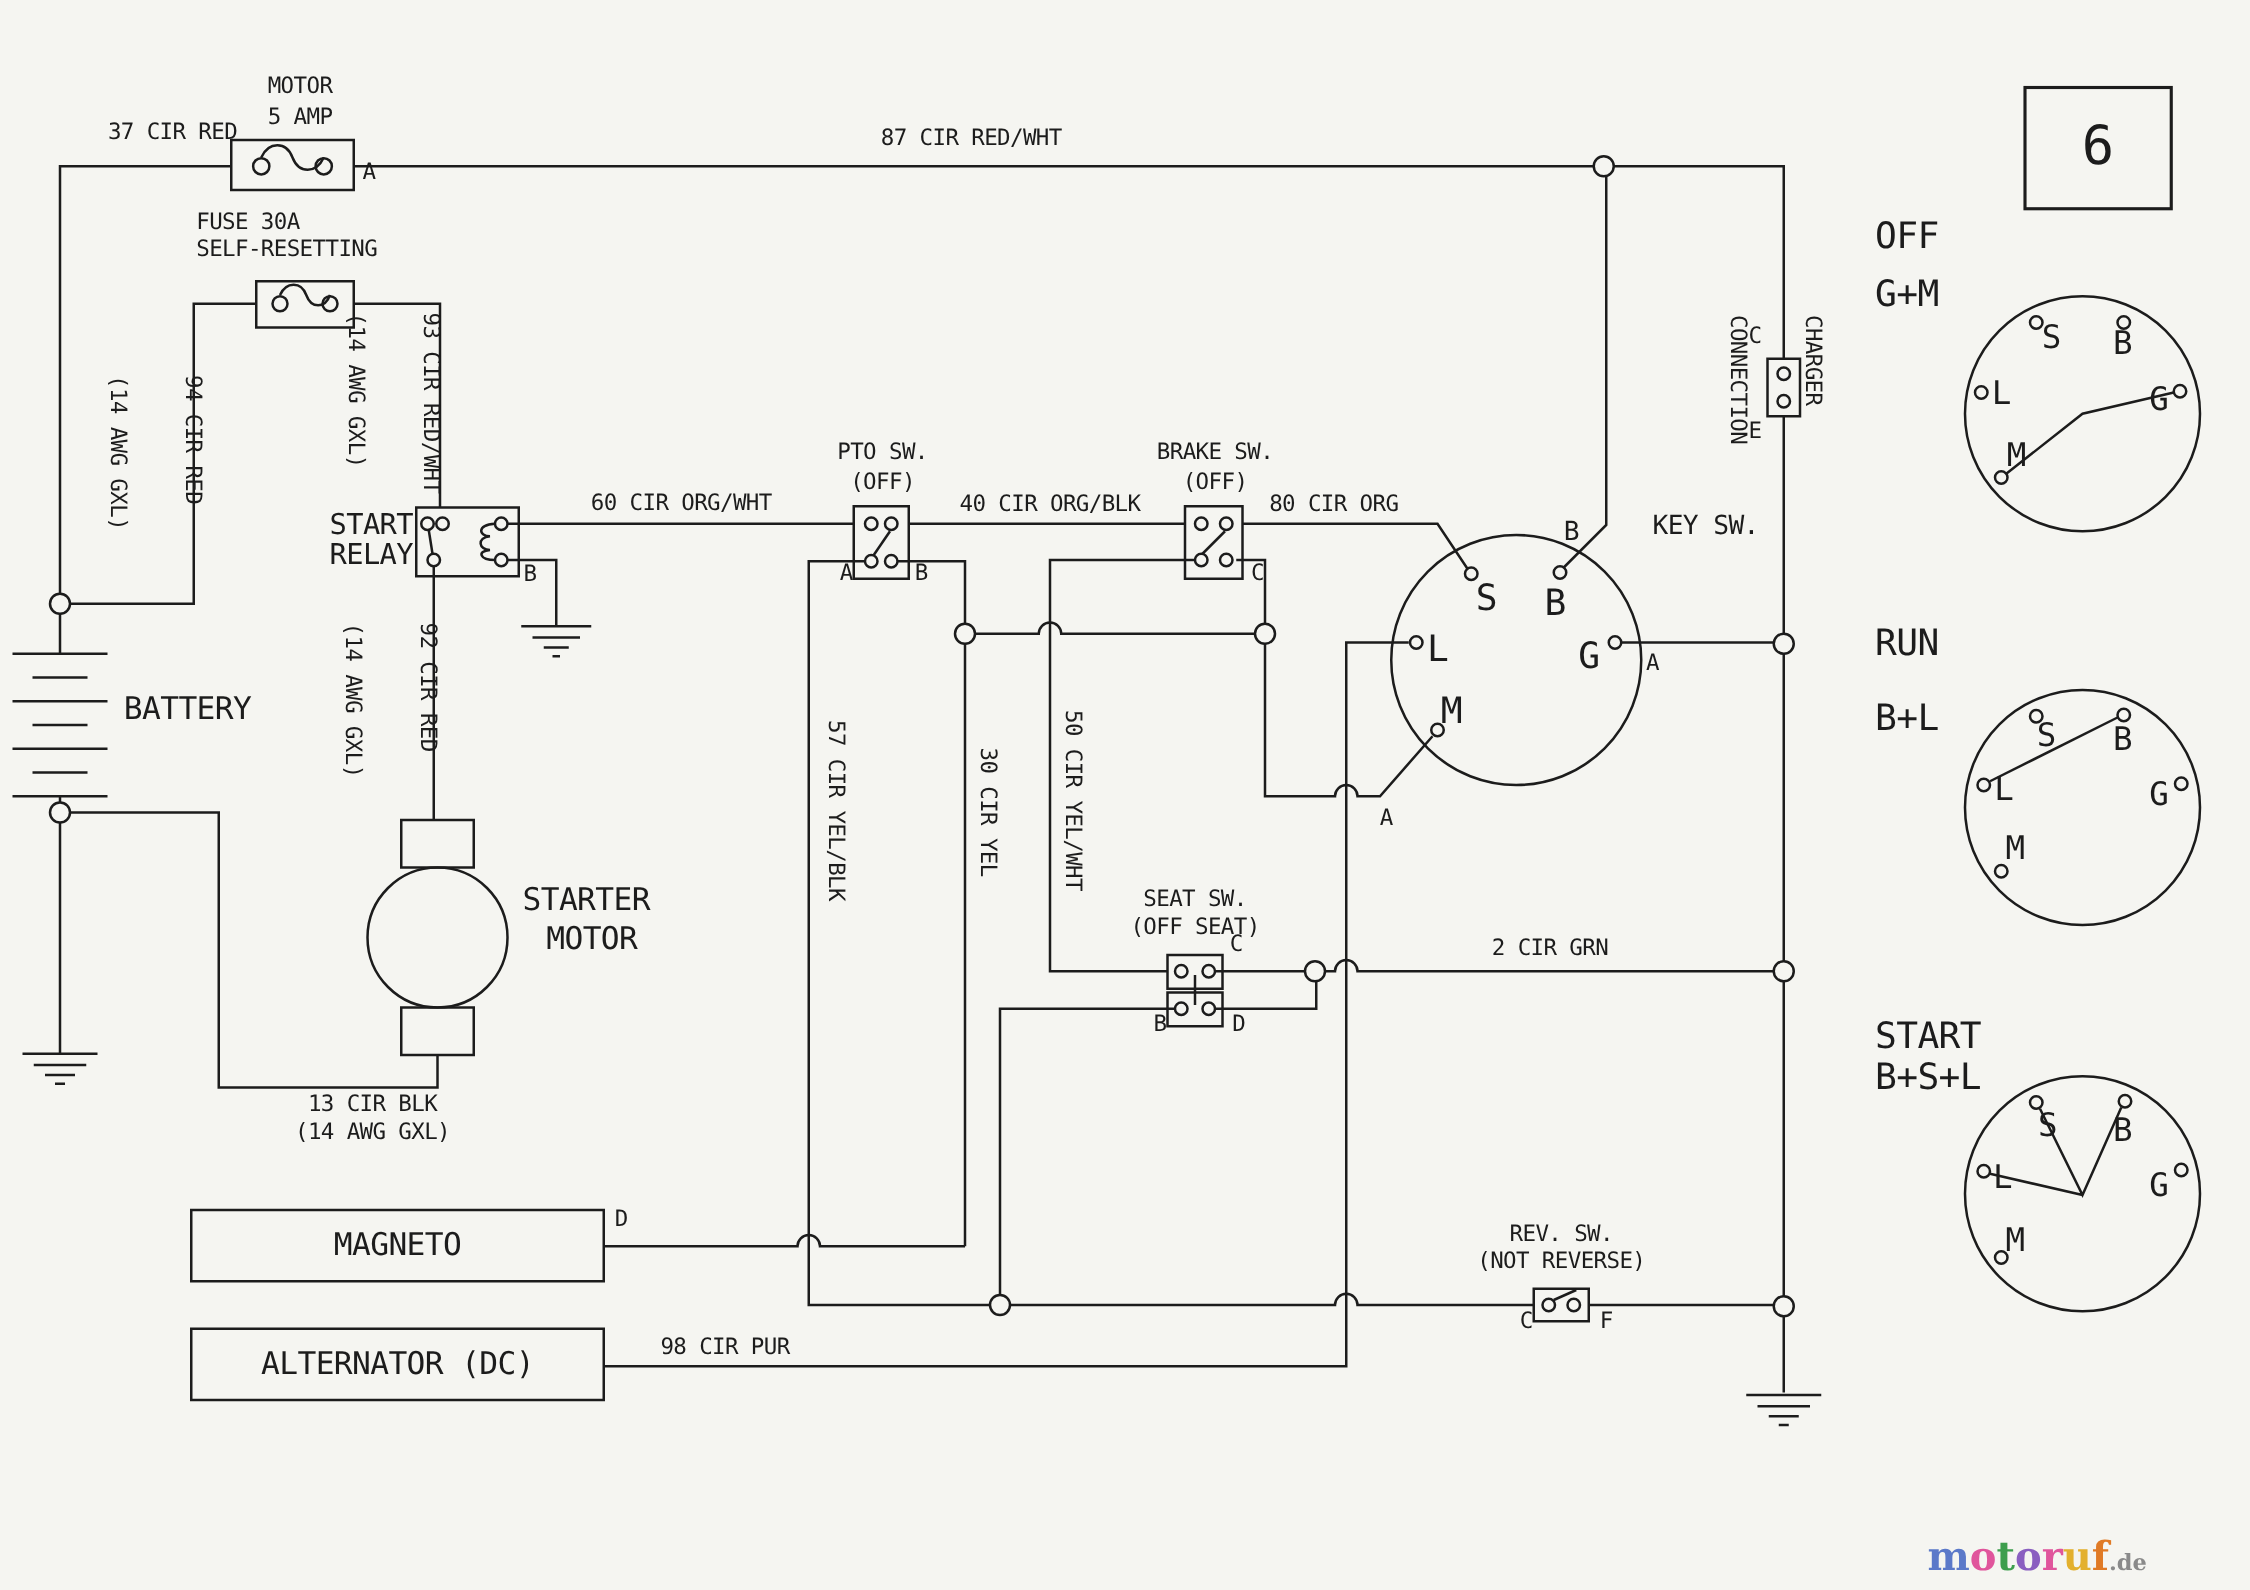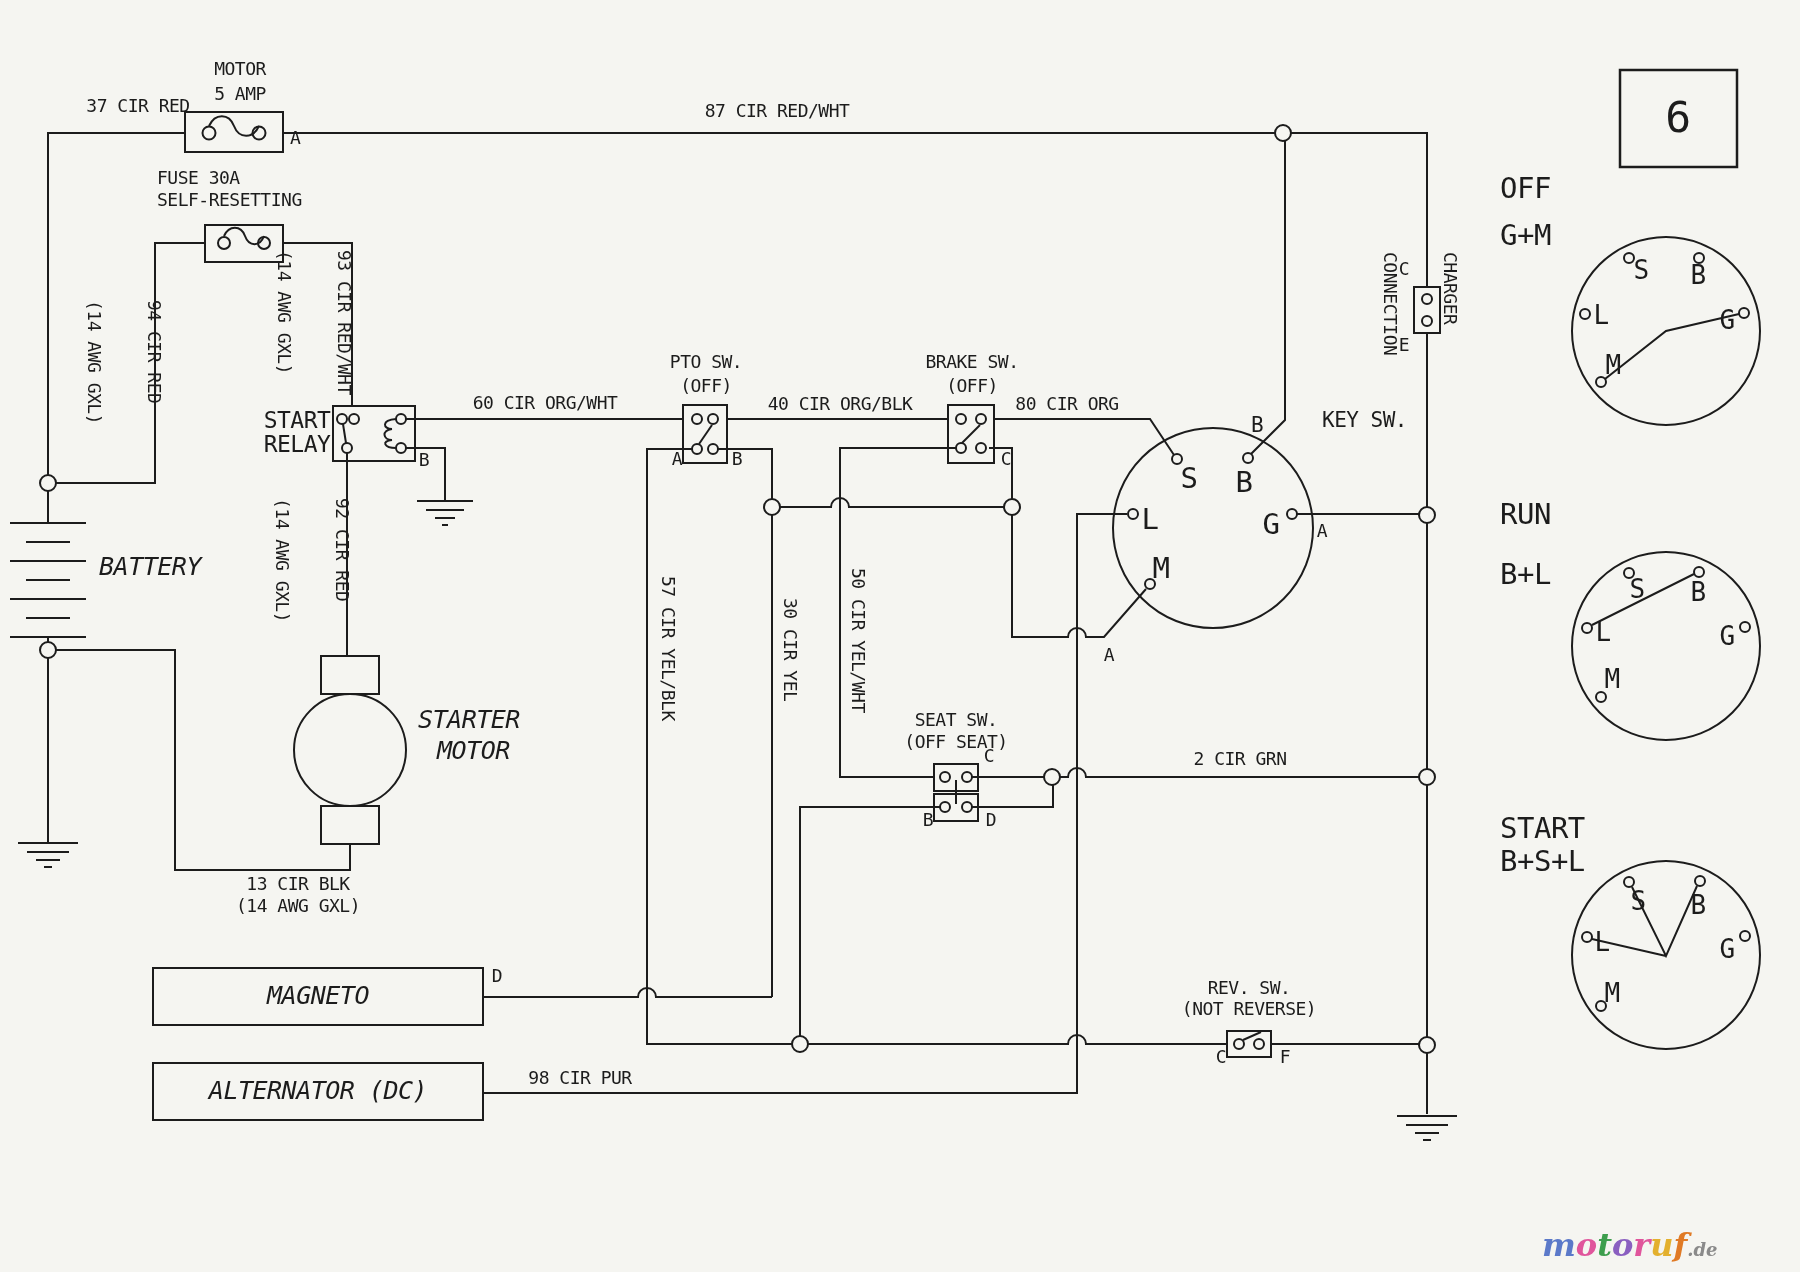--- a/index.html
+++ b/index.html
@@ -6,29 +6,29 @@
   .stage{position:relative;width:1800px;height:1272px;background:#f5f5f1;overflow:hidden;
          font-family:"DejaVu Sans Mono", monospace;color:#1c1c1c;}
   .stage svg{position:absolute;left:0;top:0;}
   .stage svg path,.stage svg rect,.stage svg circle{stroke:#1c1c1c;stroke-width:2;fill:none;}
   .stage svg .node{fill:#f5f5f1;}
   .stage svg .thick{stroke-width:2.5;}
   .t{position:absolute;white-space:pre;line-height:1.12;letter-spacing:-0.5px;}
   .s18{font-size:18px;}
   .s21{font-size:21px;}
   .s23{font-size:23px;}
-  .s25{font-size:25px;font-style:italic;}
+  .s25{font-size:25px;}
   .s26{font-size:26px;}
   .s29{font-size:29px;}
   .s43{font-size:43px;}
   .code{font-family:"Liberation Sans", sans-serif;font-size:45px;letter-spacing:1px;color:#111;}
   .ctr{transform:translateX(-50%);}
   .rot{transform:rotate(90deg);transform-origin:0 0;line-height:20px;font-size:18px;}
   .rot span{display:block;}
-  .wm{position:absolute;font-family:"DejaVu Serif", serif;font-weight:bold;font-size:32px;letter-spacing:0;font-style:italic;}
+  .wm{position:absolute;font-family:"DejaVu Serif", serif;font-weight:bold;font-size:32px;letter-spacing:0;}
   .wm .tld{font-size:18px;font-weight:bold;}
 </style>
 </head>
 <body>
 
 <div class="stage">
 
   <svg width="1800" height="1272" viewBox="0 0 1800 1272">
 
     <g>

